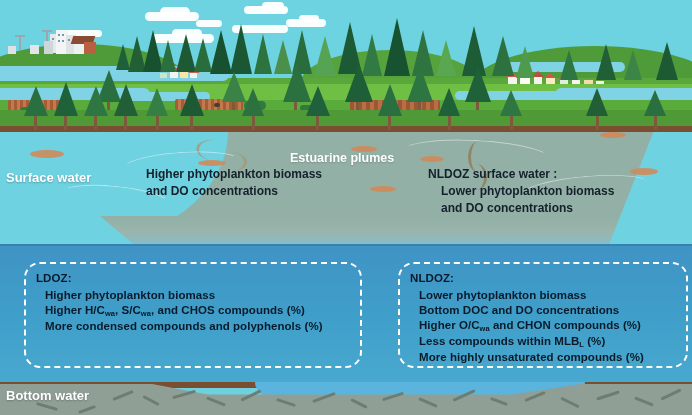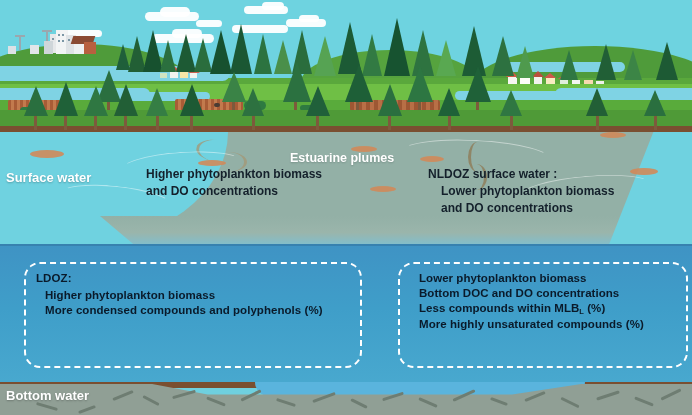--- a/index.html
+++ b/index.html
@@ -287,26 +287,29 @@
     <div class="swsub">Lower phytoplankton biomass</div>
     <div class="swsub">and DO concentrations</div>
   </div>
 
   <div class="deepwater"></div>
   <div class="deepline"></div>
 
   <div class="infobox" style="left:24px;top:262px;width:338px;height:106px;">
     <div class="boxtitle">LDOZ:</div>
     <div class="boxline">Higher phytoplankton biomass</div>
+    <div class="boxline">Higher H/C<sub>wa</sub>, S/C<sub>wa</sub>, and CHOS compounds (%)</div>
     <div class="boxline">More condensed compounds and polyphenols (%)</div>
   </div>
 
   <div class="infobox" style="left:398px;top:262px;width:290px;height:106px;">
+    <div class="boxtitle">NLDOZ:</div>
     <div class="boxline">Lower phytoplankton biomass</div>
     <div class="boxline">Bottom DOC and DO concentrations</div>
+    <div class="boxline">Higher O/C<sub>wa</sub> and CHON compounds (%)</div>
     <div class="boxline">Less compounds within MLB<sub>L</sub> (%)</div>
     <div class="boxline">More highly unsaturated compounds (%)</div>
   </div>
 
   <div class="sedtop"></div>
   <div style="position:absolute;left:255px;top:382px;width:330px;height:14px;
               background:#5ab4dd;border-radius:0 0 40px 40px;"></div>
   <div class="sediment" style="clip-path:polygon(0% 0%, 22% 0%, 30% 34%, 74% 34%, 84% 0%, 100% 0%, 100% 100%, 0% 100%);"></div>
   <div class="sediment" style="top:396px;height:19px;"></div>
 

